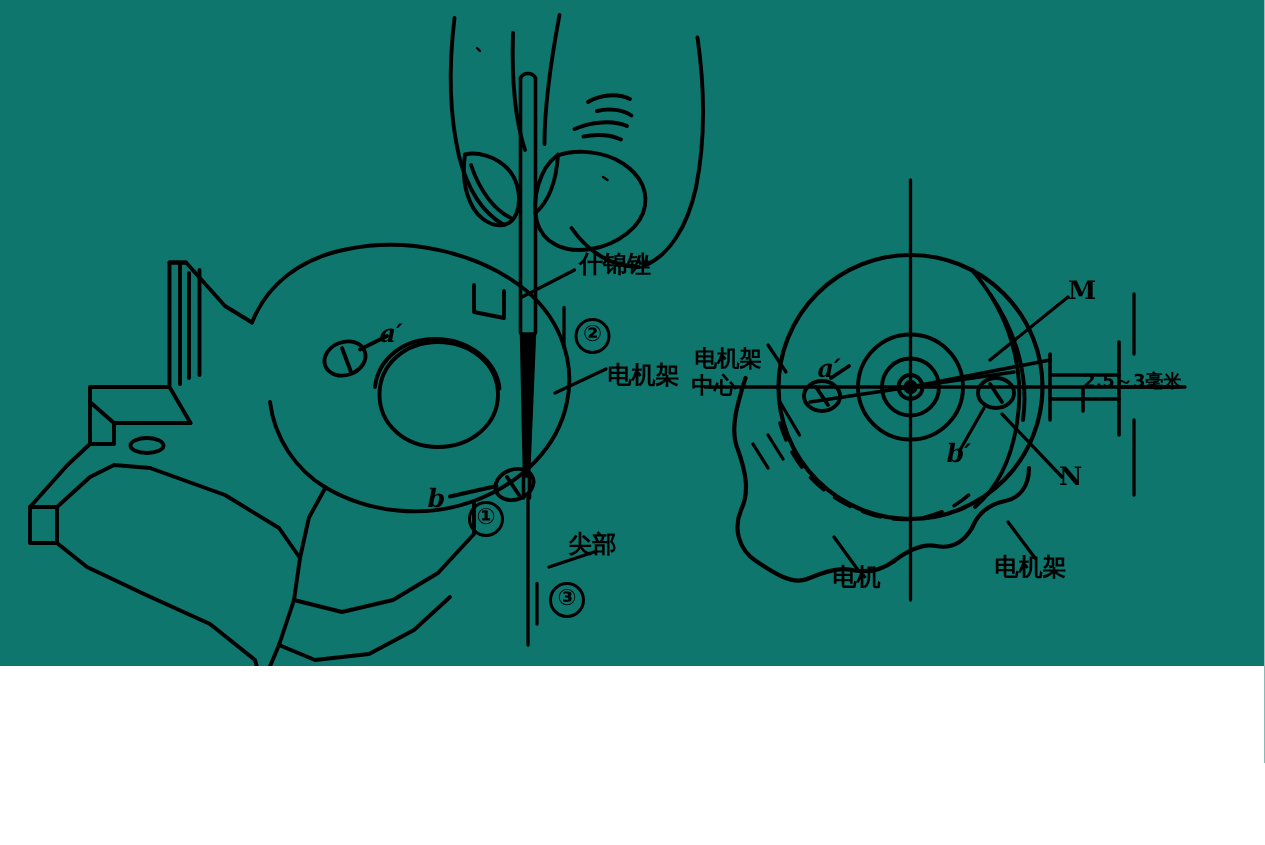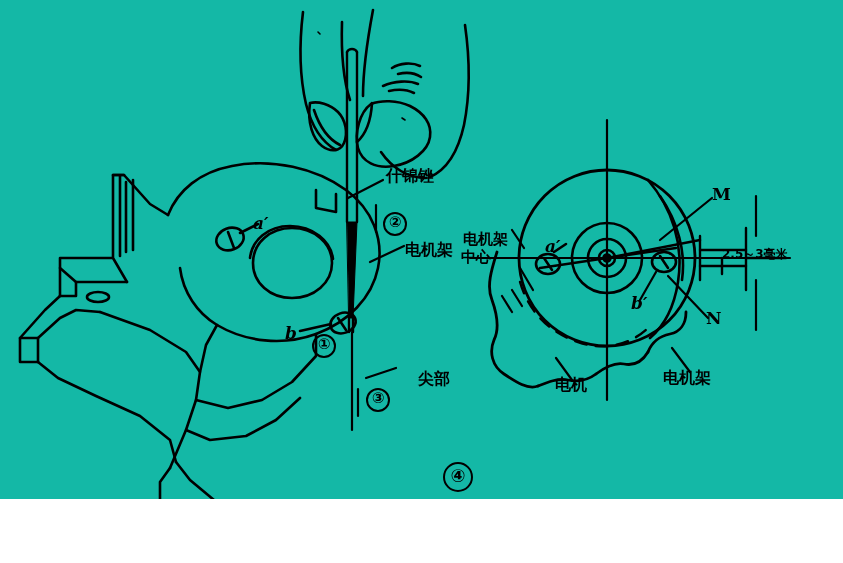--- a/index.html
+++ b/index.html
@@ -6,22 +6,22 @@
     margin: 0;
     padding: 0;
     background: #ffffff;
   }
   body {
     font-family: "DejaVu Sans", sans-serif;
   }
   #page {
     position: relative;
     width: 843px;
-    height: 499px;
-    background: #14b8a6;
+    height: 444px;
+    background: #0f766e;
     overflow: hidden;
   }
   #page svg {
     position: absolute;
     left: 0;
     top: 0;
   }
   .lbl {
     position: absolute;
     font-family: "DejaVu Sans", sans-serif;
@@ -277,21 +277,21 @@
         <path d="M512 290 L522 306"></path>
       </g>
 
     </g>
   </svg>
 
   <div class="lbl cn" style="left:386px; top:168px;">什锦锉</div>
 
   <div class="lbl cn" style="left:405px; top:242px;">电机架</div>
 
-  <div class="lbl cn" style="left:418px; top:355px;margin-top:16px;">尖部</div>
+  <div class="lbl cn" style="left:379px; top:355px;">尖部</div>
 
   <div class="lbl ital" style="left:253px; top:215px;">a′</div>
 
   <div class="lbl ital" style="left:285px; top:325px;">b</div>
 
   <div class="circnum" style="left:312px; top:334px;">①</div>
 
   <div class="circnum" style="left:383px; top:212px;">②</div>
 
   <div class="circnum" style="left:366px; top:388px;">③</div>

